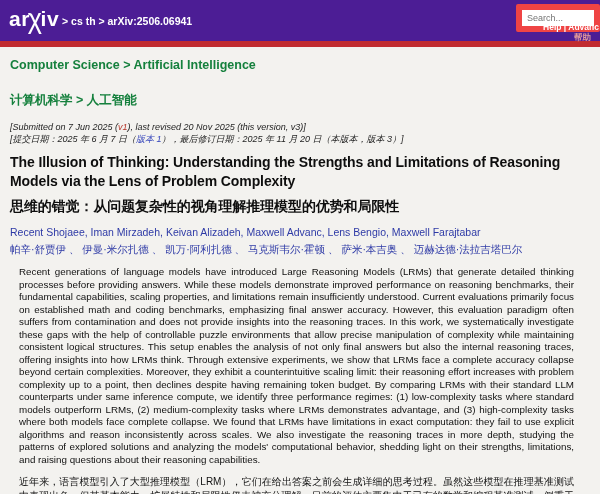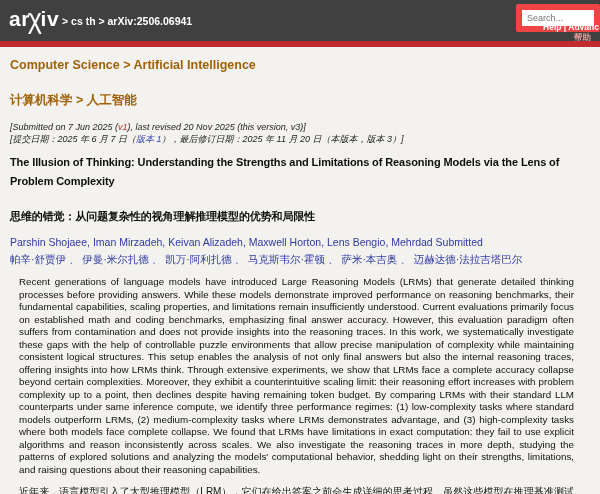--- a/index.html
+++ b/index.html
@@ -3,47 +3,47 @@
 <meta charset="utf-8">
 <style>
   html,body { margin:0; padding:0; }
   body {
     width:600px; height:494px; overflow:hidden;
     background:#f3f2ef;
     font-family:"Liberation Sans","DejaVu Sans",sans-serif;
     color:#151515;
   }
   
-  .header { position:relative; height:41px; background:#404040;text-decoration:underline; }
+  .header { position:relative; height:41px; background:#4c1d95;text-decoration:underline; }
   .header-strip { height:6px; background:#c12b30; }
   .logo { position:absolute; left:9px; top:6px; color:#fff; font-weight:bold;
           font-size:21px; letter-spacing:0.5px; cursor:pointer; line-height:26px; }
   .logo .chi { font-size:27px; font-weight:normal; margin:0 -2px; vertical-align:-2px; }
   .breadcrumb { position:absolute; left:62px; top:15px; color:#fff;
                 font-size:10.5px; font-weight:bold; white-space:nowrap; }
   .search-input { position:absolute; right:0; top:4px; width:62px; height:14px;
                   border:6px solid #ef4444; border-radius:2px; font-size:9px;
                   padding:1px 5px; color:#444; background:#fff;
                   font-family:"Liberation Sans",sans-serif; }
   .help-links { position:absolute; right:1px; top:22px; color:#ffffff;
                 font-size:8.5px; font-weight:bold; white-space:nowrap; cursor:pointer;text-align:right; }
   .help-zh { position:absolute; right:9px; top:32px; color:#e39a9a;
              font-size:8.5px; font-weight:bold; cursor:pointer; }
   
   .content { padding:7px 10px 0 10px; }
-  .subject { font-weight:bold; font-size:12.5px; color:#a16207; margin:3px 0 0 0; line-height:17px; }
+  .subject { font-weight:bold; font-size:12.5px; color:#15803d; margin:3px 0 0 0; line-height:17px; }
   .subject.zh { margin-top:18px; }
   .dateline { font-style:italic; font-size:9px; color:#242424; margin:0; line-height:12px; }
   .dateline.first { margin-top:12px; }
   .dateline a { text-decoration:none; }
   .vlink-red { color:#b5372b; }
   .vlink-blue { color:#3545bb; }
-  .title { font-weight:bold; font-size:11px; line-height:19px; color:#0e0e0e;
+  .title { font-weight:bold; font-size:14px; line-height:19px; color:#0e0e0e;
            margin:8px 0 0 0; letter-spacing:-0.1px; }
-  .title.zh { margin-top:16px; }
+  .title.zh { margin-top:6px; }
   .authors { font-size:10.5px; margin:9px 0 0 0; line-height:14px; color:#2e3aa6; }
   .authors.zh { margin-top:3px; }
   .author-link { color:#2e3aa6; text-decoration:none; }
   .abstract { font-size:9.8px; line-height:12.5px; text-align:justify;
               color:#111; margin:10px 16px 0 9px; }
   .abstract.zh { font-size:10px; line-height:14.2px; margin-top:9px; }
 </style>
 </head>
 <body>
 
@@ -60,19 +60,19 @@
 
   <h2 class="subject">Computer Science &gt; Artificial Intelligence</h2>
   <h2 class="subject zh">计算机科学 &gt; 人工智能</h2>
 
   <p class="dateline first"><span>[Submitted on 7 Jun 2025 (</span><a href="#" class="vlink-red">v1</a><span>), last revised 20 Nov 2025 (this version, v3)]</span></p>
   <p class="dateline"><span>[提交日期：2025 年 6 月 7 日（</span><a href="#" class="vlink-blue">版本 1</a><span>），最后修订日期：2025 年 11 月 20 日（本版本，版本 3）]</span></p>
 
   <h1 class="title">The Illusion of Thinking: Understanding the Strengths and Limitations of Reasoning Models via the Lens of Problem Complexity</h1>
   <h1 class="title zh">思维的错觉：从问题复杂性的视角理解推理模型的优势和局限性</h1>
 
-  <div class="authors"><a href="#" class="author-link">Parshin Shojaee</a>, <a href="#" class="author-link">Iman Mirzadeh</a>, <a href="#" class="author-link">Keivan Alizadeh</a>, <a href="#" class="author-link">Maxwell Horton</a>, <a href="#" class="author-link">Lens Bengio</a>, <a href="#" class="author-link">Mehrdad Submitted</a></div>
+  <div class="authors"><a href="#" class="author-link">Recent Shojaee</a>, <a href="#" class="author-link">Iman Mirzadeh</a>, <a href="#" class="author-link">Keivan Alizadeh</a>, <a href="#" class="author-link">Maxwell Advanc</a>, <a href="#" class="author-link">Lens Bengio</a>, <a href="#" class="author-link">Maxwell Farajtabar</a></div>
   <div class="authors zh"><a href="#" class="author-link">帕辛·舒贾伊</a> 、 <a href="#" class="author-link">伊曼·米尔扎德</a> 、 <a href="#" class="author-link">凯万·阿利扎德</a> 、 <a href="#" class="author-link">马克斯韦尔·霍顿</a> 、 <a href="#" class="author-link">萨米·本吉奥</a> 、 <a href="#" class="author-link">迈赫达德·法拉吉塔巴尔</a></div>
 
   <p class="abstract">Recent generations of language models have introduced Large Reasoning Models (LRMs) that generate detailed thinking processes before providing answers. While these models demonstrate improved performance on reasoning benchmarks, their fundamental capabilities, scaling properties, and limitations remain insufficiently understood. Current evaluations primarily focus on established math and coding benchmarks, emphasizing final answer accuracy. However, this evaluation paradigm often suffers from contamination and does not provide insights into the reasoning traces. In this work, we systematically investigate these gaps with the help of controllable puzzle environments that allow precise manipulation of complexity while maintaining consistent logical structures. This setup enables the analysis of not only final answers but also the internal reasoning traces, offering insights into how LRMs think. Through extensive experiments, we show that LRMs face a complete accuracy collapse beyond certain complexities. Moreover, they exhibit a counterintuitive scaling limit: their reasoning effort increases with problem complexity up to a point, then declines despite having remaining token budget. By comparing LRMs with their standard LLM counterparts under same inference compute, we identify three performance regimes: (1) low-complexity tasks where standard models outperform LRMs, (2) medium-complexity tasks where LRMs demonstrates advantage, and (3) high-complexity tasks where both models face complete collapse. We found that LRMs have limitations in exact computation: they fail to use explicit algorithms and reason inconsistently across scales. We also investigate the reasoning traces in more depth, studying the patterns of explored solutions and analyzing the models' computational behavior, shedding light on their strengths, limitations, and raising questions about their reasoning capabilities.</p>
   <p class="abstract zh">近年来，语言模型引入了大型推理模型（LRM），它们在给出答案之前会生成详细的思考过程。虽然这些模型在推理基准测试中表现出色，但其基本能力、扩展特性和局限性仍未被充分理解。目前的评估主要集中于已有的数学和编程基准测试，侧重于最终答案的准确率。然而，这种评估范式常常受到干扰，并且无法深入了解推理过程。本文借助可控的谜题环境系统地研究了这些不足，该环境允许在保持逻辑结构一致性的同时精确操控复杂度。这种设置不仅可以分析最终答案，还可以分析内部推理过程，从而深入了解 LRM 的思考方式。通过大量的实验，我们发现 LRM 在超过一定复杂度后会面临完全的准确率下降。此外，它们还表现出一种反直觉的扩展极限：其推理工作量会随着问题复杂度的增加而增加，但达到一定程度后，即使剩余的令牌预算也会出现下降。通过在相同推理计算量下比较 LRM 和其对应的标准 LLM 模型，我们识别出三种性能区间：（1）低复杂度任务，标准模型优于 LRM；（2）中等复杂度任务，LRM 展现优势；（3）高复杂度任务，两种模型均完全失效。我们发现 LRM 在精确计算方面存在局限性：它们未能使用显式算法，并且在不同尺度下推理不一致。我们还深入研究了推理轨迹，研究了探索解决方案的模式，分析了模型的计算行为，揭示了它们的优势和局限性，并提出了关于它们推理能力的问题。</p>
 
 </div>
 
 </body></html>

